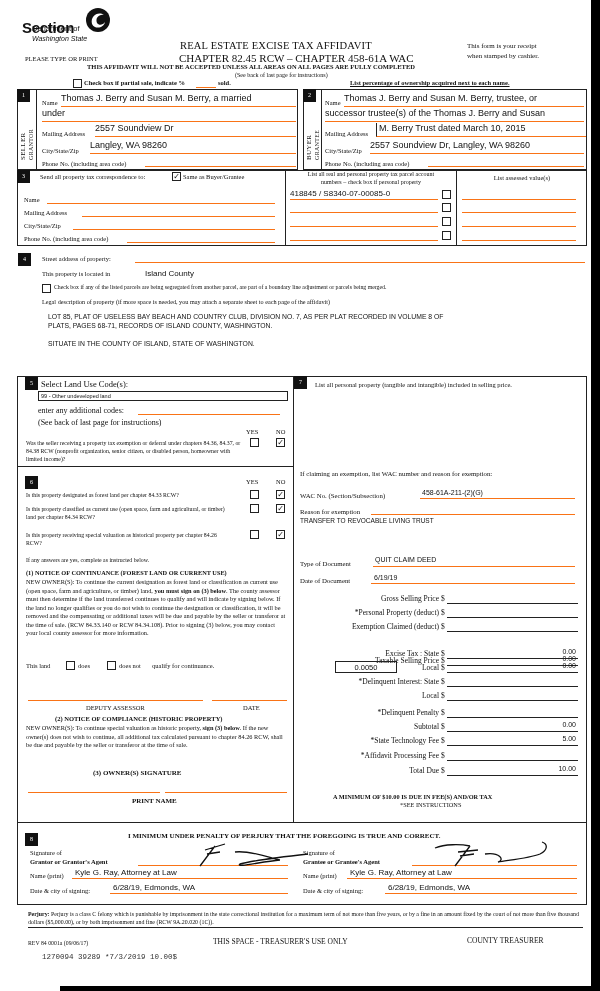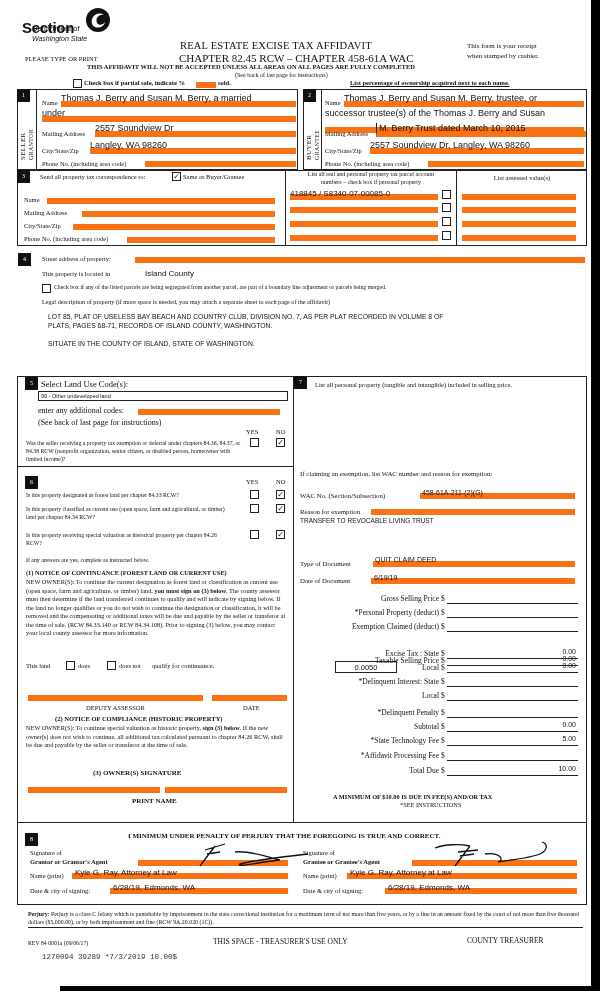--- a/index.html
+++ b/index.html
@@ -4,21 +4,21 @@
 <style>
   * { box-sizing: border-box; margin: 0; padding: 0; }
   html, body { width: 600px; height: 991px; overflow: hidden; background: #fff; }
   body { position: relative; font-family: "Liberation Serif", serif; color: #111; font-size: 7px; }
   .abs { position: absolute; }
   .sans { font-family: "Liberation Sans", sans-serif; }
   .fill { font-family: "Liberation Sans", sans-serif; color: #111; }
   .edge-right { position: absolute; right: 0; top: 0; width: 9px; height: 991px; background: #000; }
   .edge-bottom { position: absolute; left: 60px; bottom: 0; width: 540px; height: 5px; background: #000; }
   .box { position: absolute; border: 1px solid #222; }
-  .line { position: absolute; border-bottom: 6px solid #f97316; }
+  .line { position: absolute; border-bottom: 1px solid #f97316; }
   .badge { position: absolute; background: #111; color: #fff; font-size: 6px; text-align: center; line-height: 13px; width: 13px; height: 13px; }
   .cb { position: absolute; width: 9px; height: 9px; border: 1px solid #222; background: #fff; font-size: 8px; line-height: 7px; text-align: center; font-family: "DejaVu Sans", sans-serif; }
   .vert { position: absolute; writing-mode: vertical-rl; transform: rotate(180deg); font-size: 7px; letter-spacing: 0.3px; }
   .money-row { position: absolute; left: 300px; width: 280px; height: 12px; font-size: 7.5px; }
   .money-row .lbl { position: absolute; right: 141px; text-align: right; white-space: nowrap; }
   .money-row .dollar { position: absolute; left: 141px; }
   .money-row .ln { position: absolute; left: 147px; width: 131px; top: 0; height: 10px; border-bottom: 1px solid #222; }
   .money-row .val { position: absolute; right: 2px; top: -1px; font-family: "Liberation Sans", sans-serif; font-size: 7px; }
   .sig { position: absolute; }
 </style>
@@ -69,21 +69,21 @@
 <div class="line" style="left:145px;top:158px;width:151px;height:9px;"></div>
 
 <div class="box" style="left:303px;top:89px;width:284px;height:81px;"></div>
 <div class="badge" style="left:303px;top:89px;">2</div>
 <div class="vert" style="left:305px;top:120px;height:40px;font-size:7px;">BUYER</div>
 <div class="vert" style="left:314px;top:116px;height:44px;font-size:6px;">GRANTEE</div>
 <div class="abs" style="left:321px;top:89px;height:81px;border-left:1px solid #222;"></div>
 
 <div class="abs" style="left:325px;top:99px;font-size:6.5px;">Name</div>
 <div class="line fill" style="left:344px;top:93px;width:240px;height:14px;font-size:9px;"><span>Thomas J. Berry and Susan M. Berry, trustee, or</span></div>
-<div class="line fill" style="left:325px;top:108px;width:259px;height:25px;font-size:9px;"><span>successor trustee(s) of the Thomas J. Berry and Susan</span></div>
+<div class="line fill" style="left:325px;top:108px;width:259px;height:14px;font-size:9px;"><span>successor trustee(s) of the Thomas J. Berry and Susan</span></div>
 <div class="abs" style="left:325px;top:130px;font-size:6.5px;">Mailing Address</div>
 <div class="line fill" style="left:376px;top:123px;width:210px;height:14px;font-size:9px;border-left:1px solid #222;padding-left:2px;"><span>M. Berry Trust dated March 10, 2015</span></div>
 <div class="abs" style="left:325px;top:147px;font-size:6.5px;">City/State/Zip</div>
 <div class="line fill" style="left:370px;top:140px;width:214px;height:14px;font-size:9px;"><span>2557 Soundview Dr, Langley, WA 98260</span></div>
 <div class="abs" style="left:325px;top:160px;font-size:6.5px;">Phone No. (including area code)</div>
 <div class="line" style="left:428px;top:158px;width:156px;height:9px;"></div>
 
 <div class="box" style="left:17px;top:170px;width:570px;height:76px;"></div>
 <div class="badge" style="left:17px;top:170px;">3</div>
 <div class="abs" style="left:40px;top:173px;font-size:6.5px;">Send all property tax correspondence to:</div>

